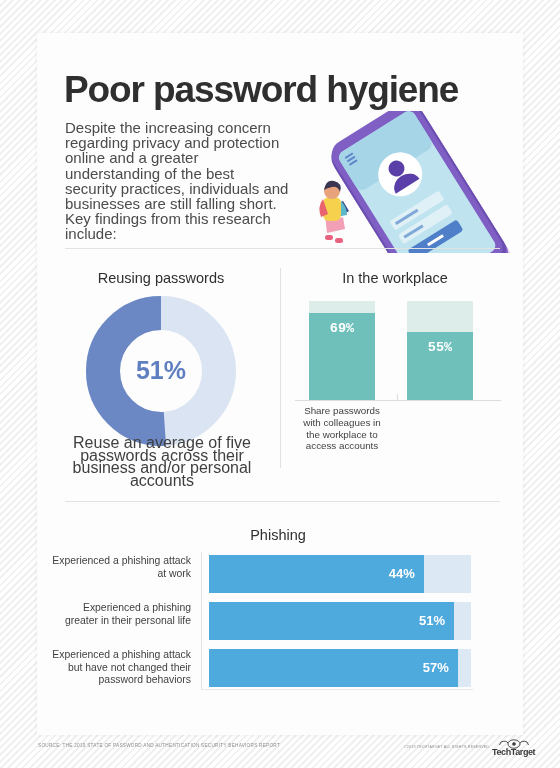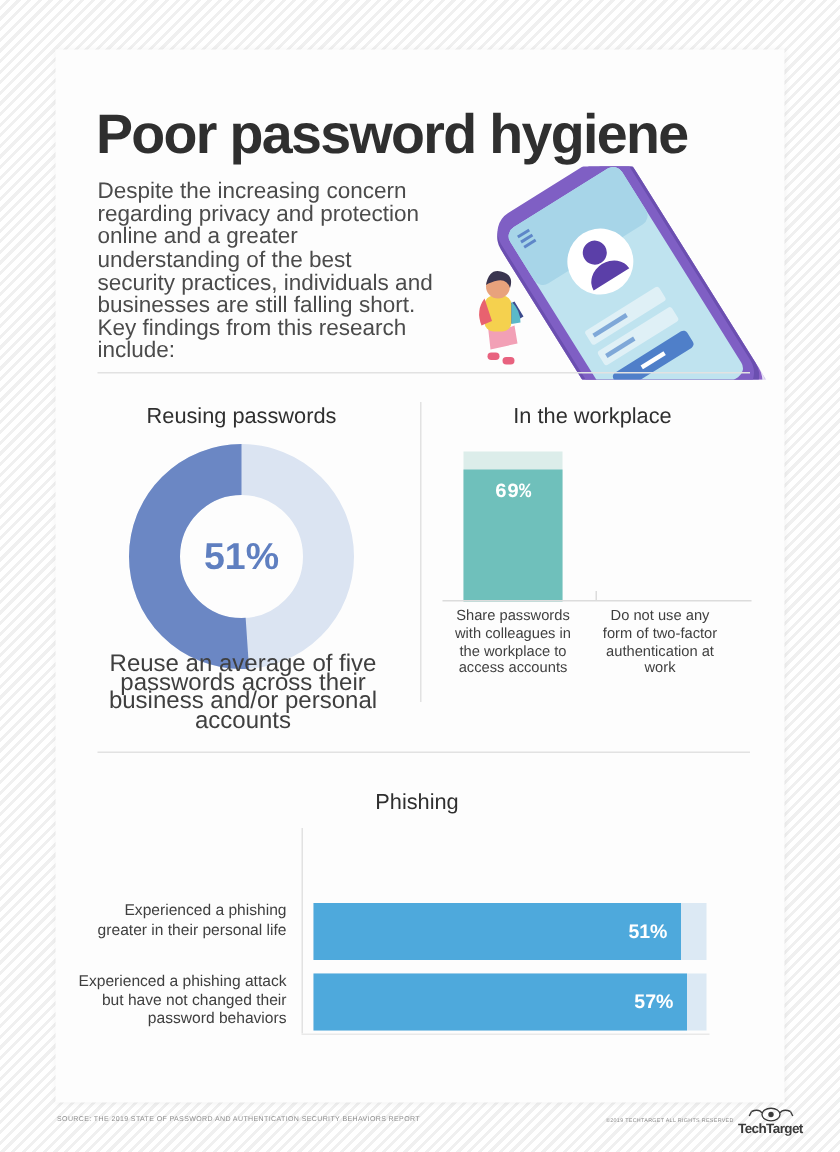--- a/index.html
+++ b/index.html
@@ -352,30 +352,43 @@
 
     <div class="sec-head workplace">In the workplace</div>
 
     <div class="wp-chart">
       <div class="wp-col c0">
         <div class="wp-track"></div>
         <div class="wp-fill" style="height:88%">
           <div class="wp-val">69%</div>
         </div>
       </div>
+      <div class="wp-col c1">
+        <div class="wp-track"></div>
+        <div class="wp-fill" style="height:69%">
+          <div class="wp-val">55%</div>
+        </div>
+      </div>
     </div>
     <div class="wp-baseline"></div>
     <div class="wp-tick"></div>
     <div class="wp-label l0">Share passwords with colleagues in the workplace to access accounts</div>
-    <div class="wp-label l1">Do not use any form of two-factor authentication at work</div>
 
     <div class="sec-head phishing">Phishing</div>
 
     <div class="ph-axis"></div>
 
+    <div class="ph-row r0">
+      <div class="ph-label">Experienced a phishing attack at work</div>
+      <div class="ph-track">
+        <div class="ph-fill" style="width:82%">
+          <span class="ph-val">44%</span>
+        </div>
+      </div>
+    </div>
 
     <div class="ph-row r1">
       <div class="ph-label">Experienced a phishing greater in their personal life</div>
       <div class="ph-track">
         <div class="ph-fill" style="width:93.5%">
           <span class="ph-val">51%</span>
         </div>
       </div>
     </div>
 

